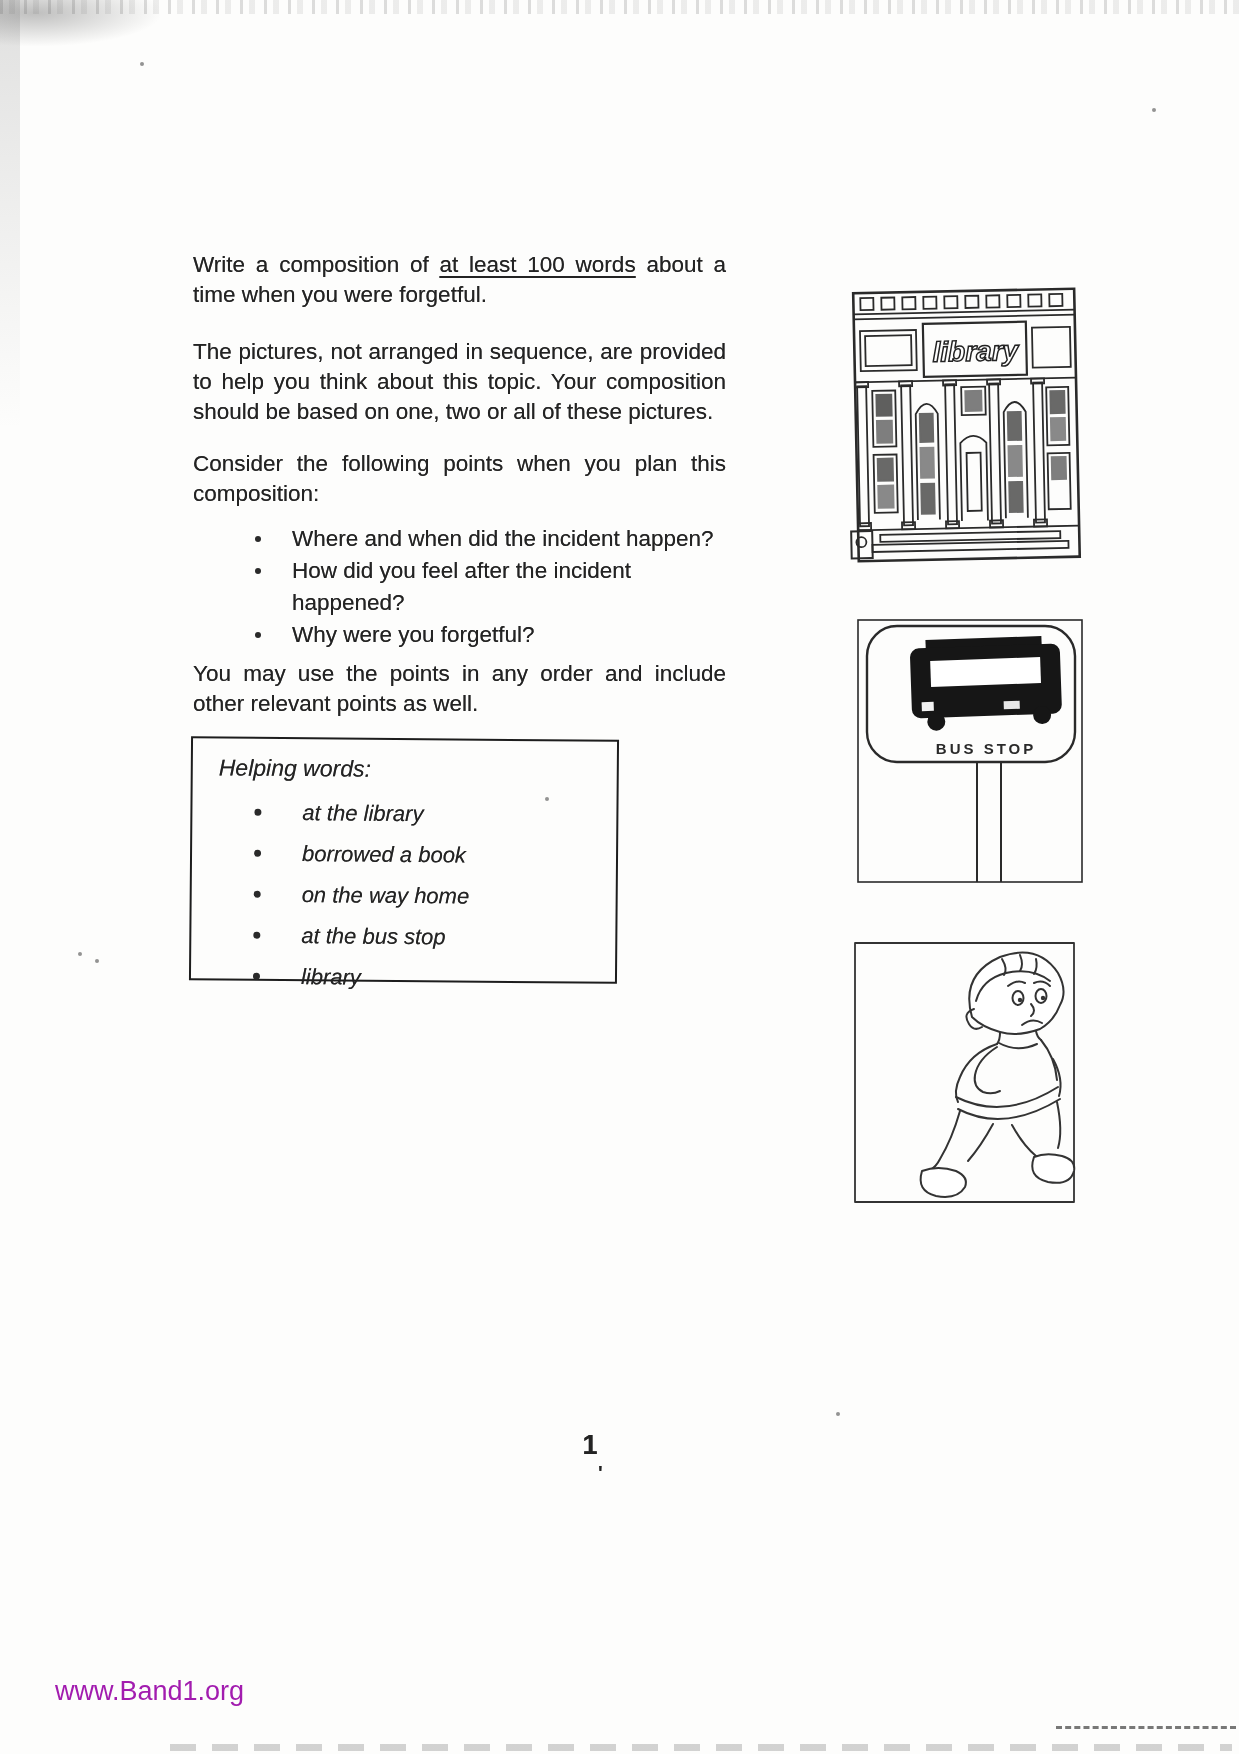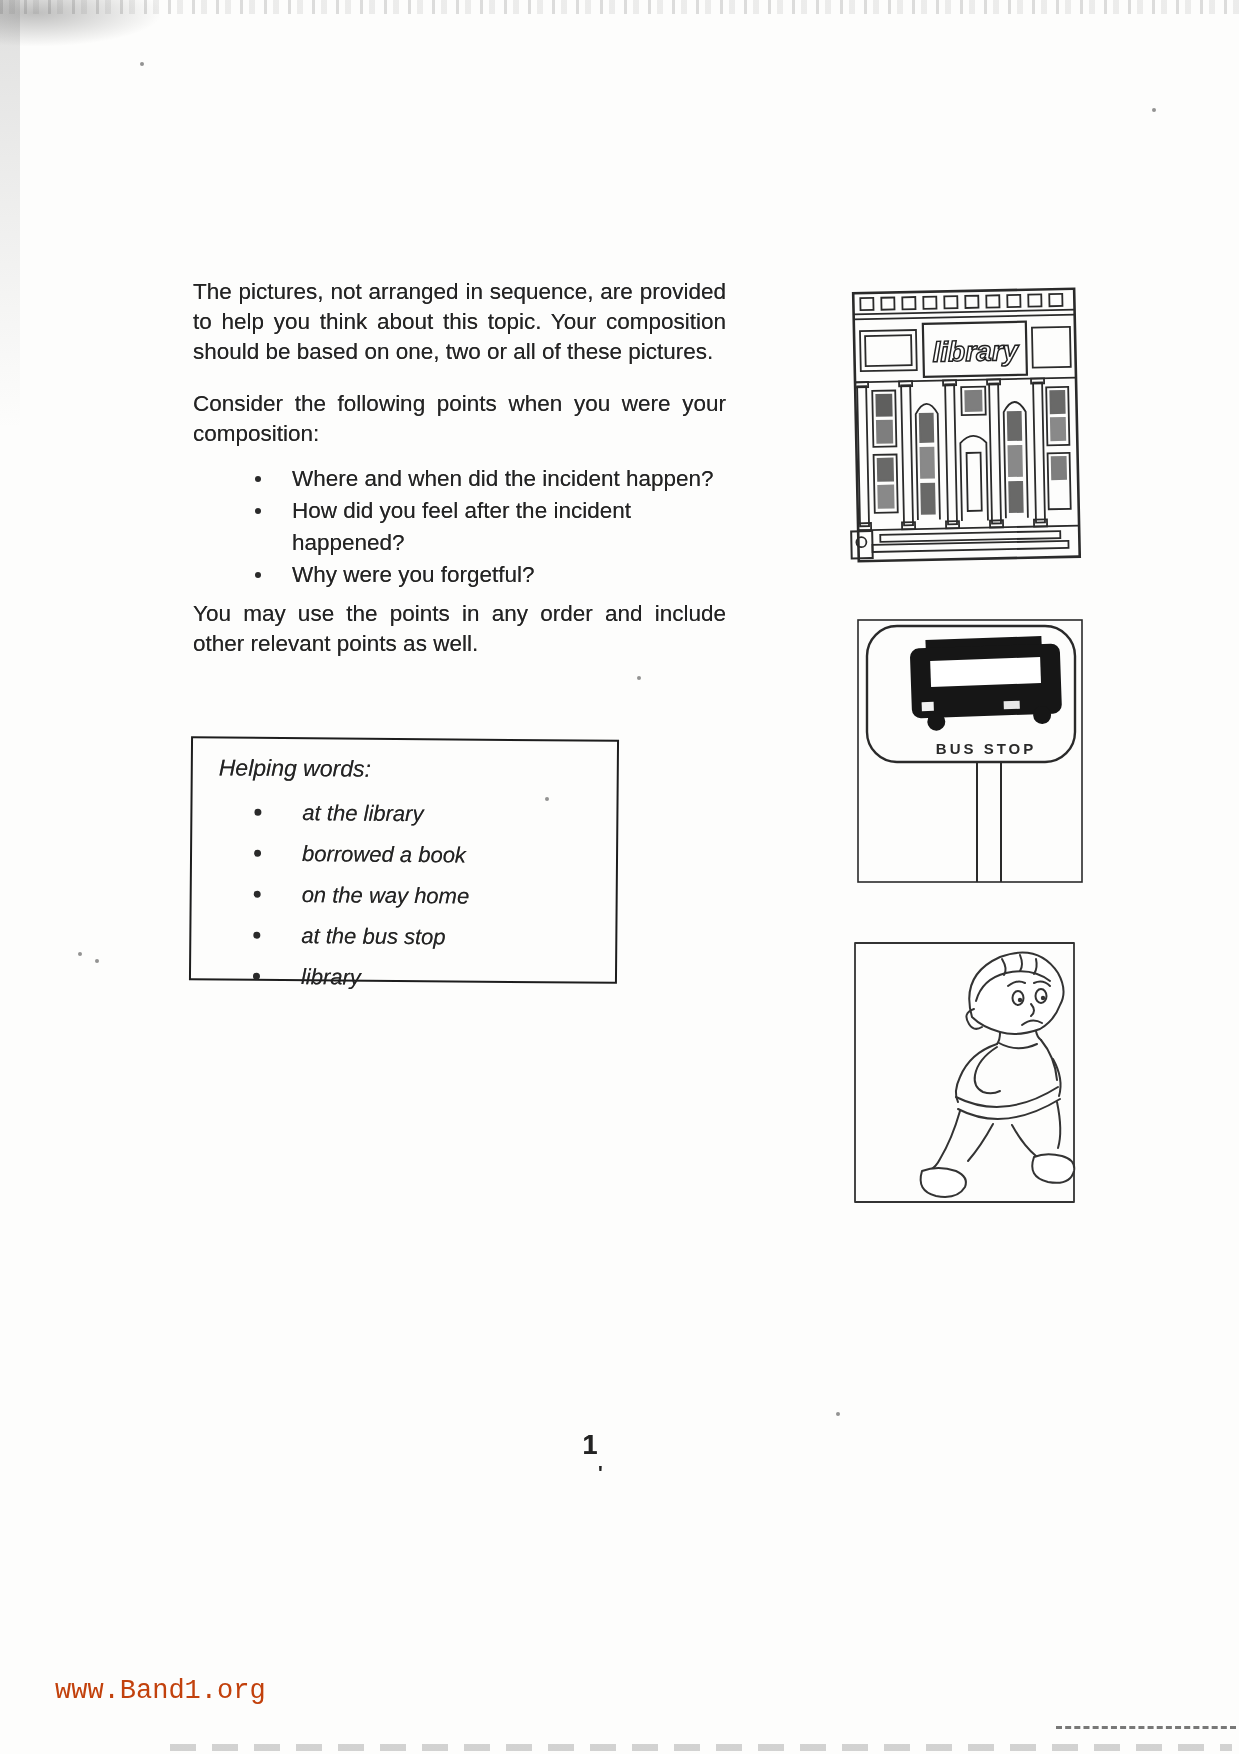--- a/index.html
+++ b/index.html
@@ -54,46 +54,47 @@
   .pic{position:absolute;}
   .pic svg{display:block;filter:blur(.3px);}
   .pic-library{left:848px;top:281px;width:237px;height:293px;}
   .pic-busstop{left:855px;top:614px;width:231px;height:274px;}
   .pic-boy{left:852px;top:939px;width:226px;height:269px;}
   
   .page-number{position:absolute;left:560px;top:1430px;width:60px;text-align:center;
     font-size:27px;font-weight:bold;text-shadow:0 0 .5px rgba(20,20,20,.7);}
   .page-number-comma{position:absolute;left:598px;top:1462px;font-size:20px;font-weight:bold;}
   .watermark{position:absolute;left:55px;top:1676px;
-    font-family:Liberation Mono, monospace;
-    font-size:27px;color:#c2410c;}
+    font-family:Liberation Sans, sans-serif;
+    font-size:27px;color:#a21caf;}
 </style>
 </head>
 <body>
 
 <div class="page">
 
   <div class="top-noise"></div>
   <div class="corner-blotch"></div>
   <div class="left-strip"></div>
   <div class="bottom-dash-right"></div>
   <div class="bottom-strip"></div>
   <div class="speck" style="left:140px;top:62px"></div>
   <div class="speck" style="left:1152px;top:108px"></div>
   <div class="speck" style="left:637px;top:676px"></div>
   <div class="speck" style="left:545px;top:797px"></div>
   <div class="speck" style="left:78px;top:952px"></div>
   <div class="speck" style="left:95px;top:959px"></div>
   <div class="speck" style="left:836px;top:1412px"></div>
 
   <div class="text-col">
+    <p><span>Write a composition of </span><span class="uline">at least 100 words</span><span> about a time when you were forgetful.</span></p>
 
     <p class="p2">The pictures, not arranged in sequence, are provided to help you think about this topic. Your composition should be based on one, two or all of these pictures.</p>
 
-    <p class="p3">Consider the following points when you were your composition:</p>
+    <p class="p3">Consider the following points when you plan this composition:</p>
 
     <ul class="points">
       <li><span class="dot"></span><span>Where and when did the incident happen?</span></li>
       <li><span class="dot"></span><span>How did you feel after the incident happened?</span></li>
       <li><span class="dot"></span><span>Why were you forgetful?</span></li>
     </ul>
 
     <p class="p4">You may use the points in any order and include other relevant points as well.</p>
   </div>
 

